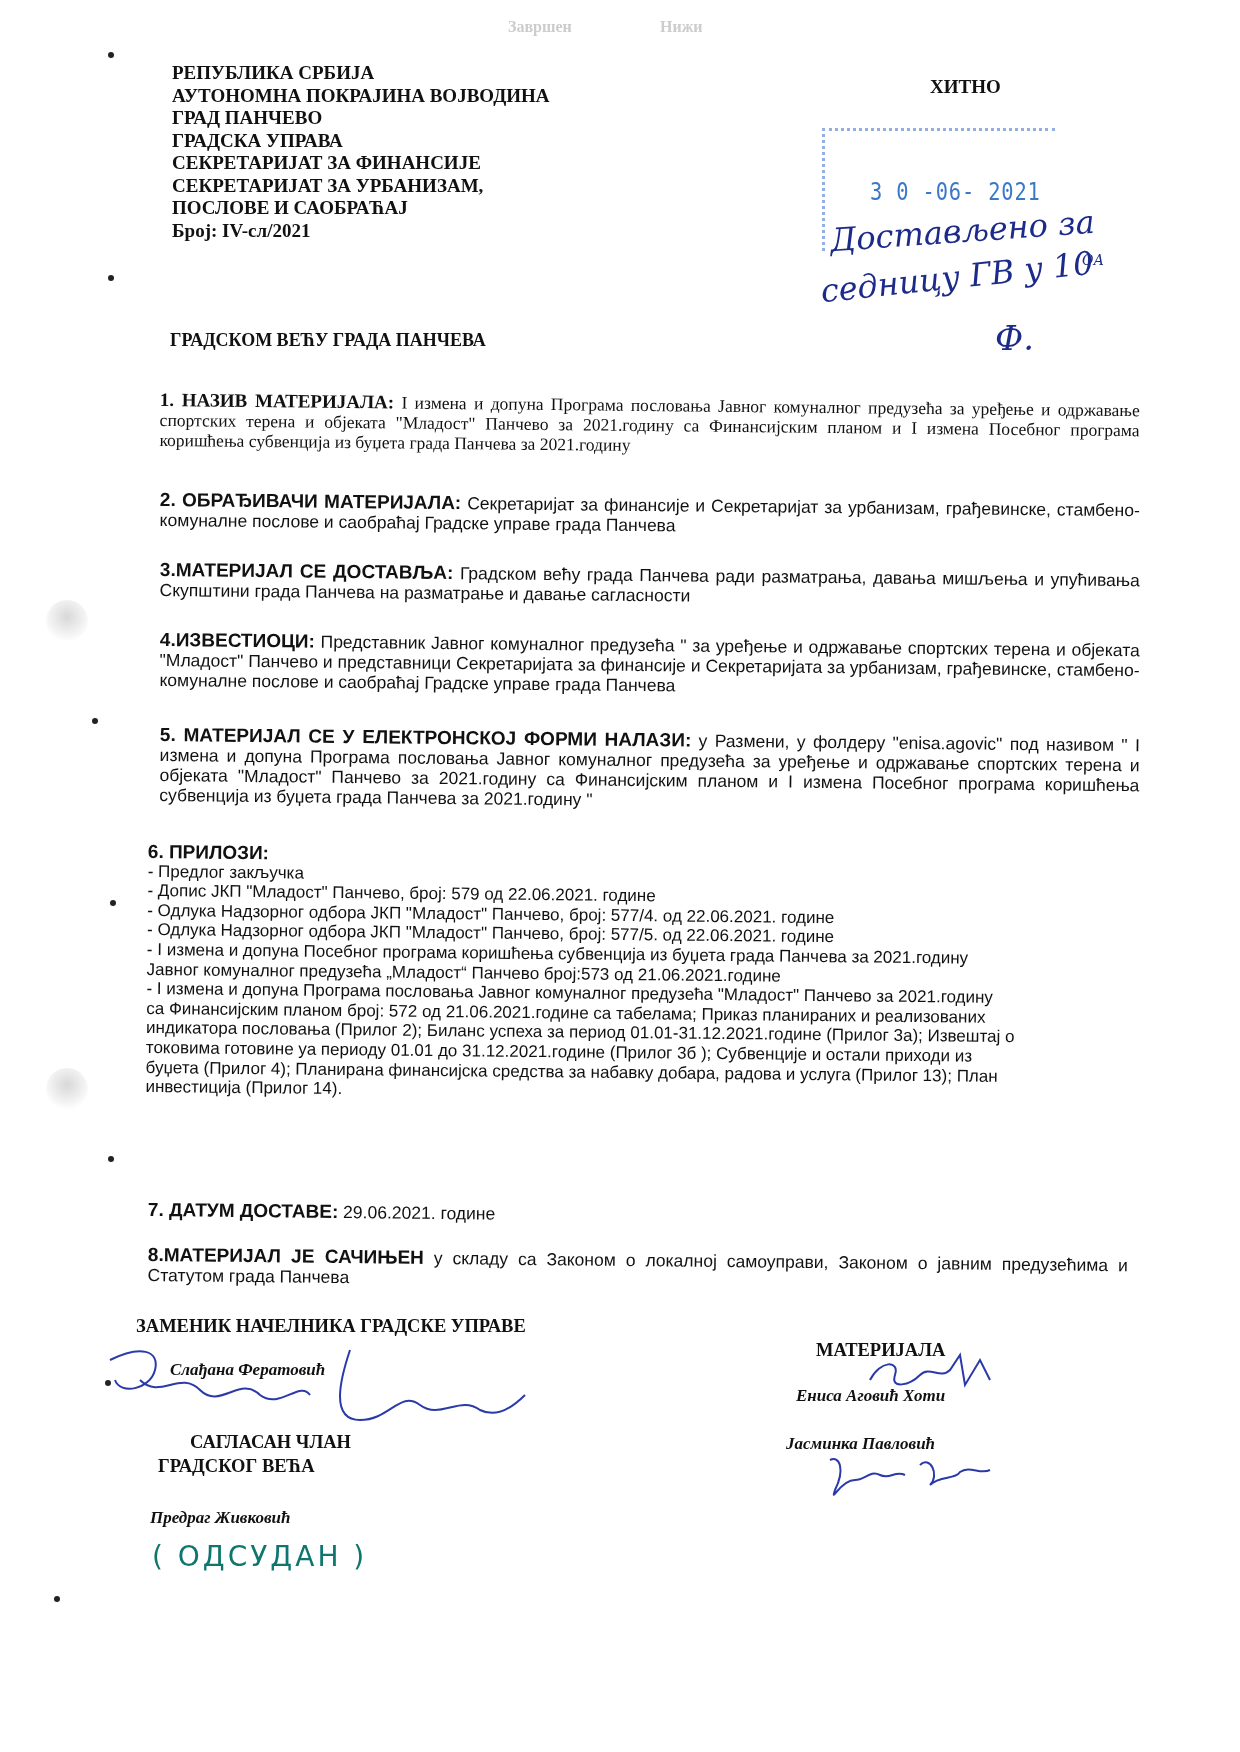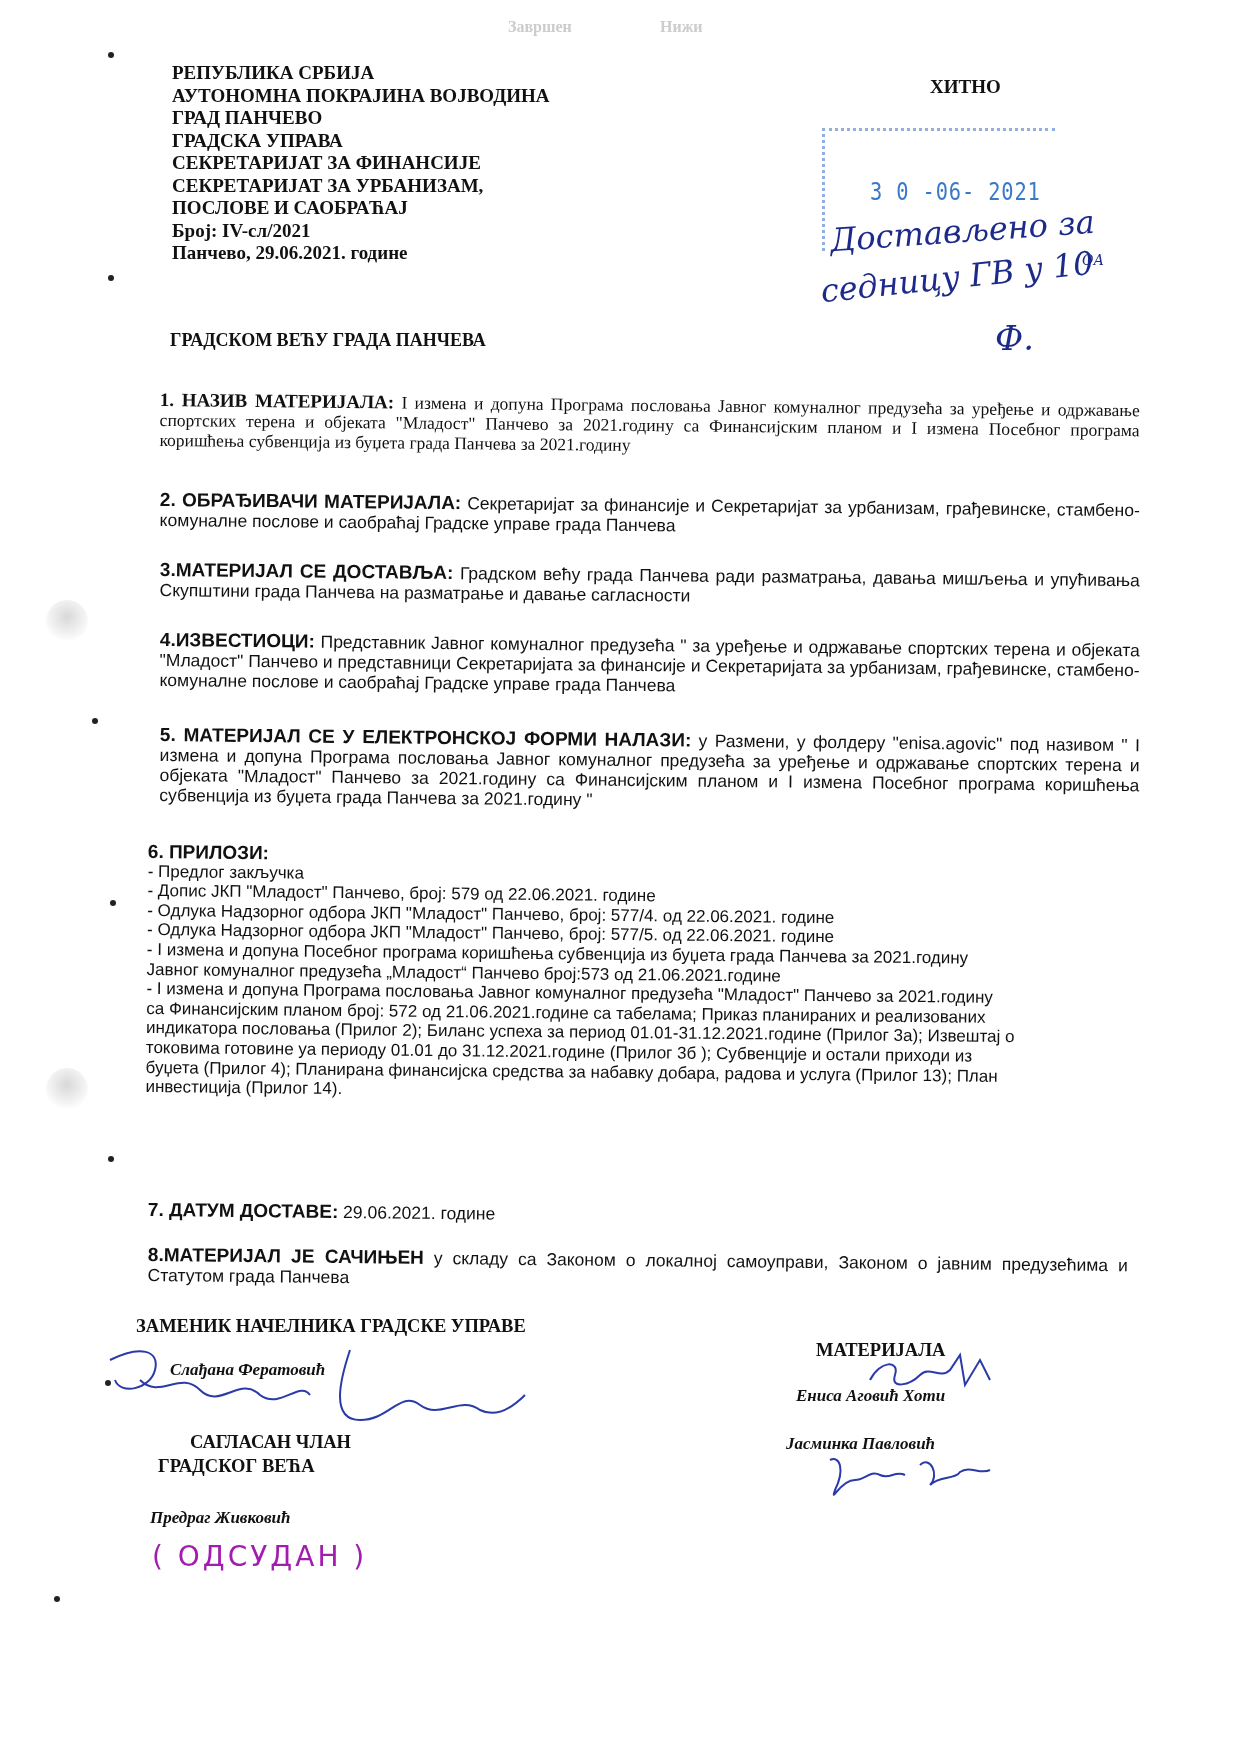--- a/index.html
+++ b/index.html
@@ -48,21 +48,20 @@
 
 <div class="abs hdr">
   <div>РЕПУБЛИКА СРБИЈА</div>
   <div>АУТОНОМНА ПОКРАЈИНА ВОЈВОДИНА</div>
   <div>ГРАД ПАНЧЕВО</div>
   <div>ГРАДСКА УПРАВА</div>
   <div>СЕКРЕТАРИЈАТ ЗА ФИНАНСИЈЕ</div>
   <div>СЕКРЕТАРИЈАТ ЗА УРБАНИЗАМ,</div>
   <div>ПОСЛОВЕ И САОБРАЋАЈ</div>
   <div>Број: IV-сл/2021</div>
-  <div>Панчево, 29.06.2021. године</div>
 </div>
 
 <div class="abs urgent">ХИТНО</div>
 
 <div class="abs stamp"></div>
 <div class="abs stamp-date">3 0 -06- 2021</div>
 <div class="abs hw" style="left:830px; top:212px; font-size:32px; transform:rotate(-4deg);">Достављено за</div>
 <div class="abs hw" style="left:820px; top:258px; font-size:32px; transform:rotate(-6deg);">седницу ГВ у 10</div>
 <div class="abs hw" style="left:1082px; top:252px; font-size:14px;">ОА</div>
 <div class="abs hw" style="left:995px; top:318px; font-size:34px;">Ф.</div>
@@ -117,21 +116,21 @@
 
 <div class="abs sig-title" style="left:136px; top:1316px;">ЗАМЕНИК НАЧЕЛНИКА ГРАДСКЕ УПРАВЕ</div>
 <div class="abs sig-name" style="left:170px; top:1360px;">Слађана Фератовић</div>
 <svg class="abs" style="left:100px; top:1340px;" width="430" height="100">
   <path d="M10 20 C40 5, 60 10, 55 30 C50 50, 20 55, 15 40 M40 40 C60 60, 80 30, 100 50 C120 70, 140 35, 160 55 C180 70, 200 40, 210 55" stroke="#2a3aa8" stroke-width="2" fill="none"></path>
   <path d="M250 10 C240 40, 230 80, 260 80 C290 80, 300 50, 320 65 C340 80, 360 55, 380 70 C400 80, 420 60, 425 55" stroke="#2a3aa8" stroke-width="2" fill="none"></path>
 </svg>
 <div class="abs sig-title" style="left:158px; top:1432px;margin-left:32px;">САГЛАСАН ЧЛАН</div>
 <div class="abs sig-title" style="left:158px; top:1456px;">ГРАДСКОГ ВЕЋА</div>
 <div class="abs sig-name" style="left:150px; top:1508px;">Предраг Живковић</div>
-<div class="abs" style="left:152px; top:1540px; font-family:'DejaVu Sans', sans-serif; font-size:28px; color:#a21caf; letter-spacing:3px;">( ОДСУДАН )</div>
+<div class="abs" style="left:152px; top:1540px; font-family:'DejaVu Sans', sans-serif; font-size:28px; color:#0f766e; letter-spacing:3px;">( ОДСУДАН )</div>
 
 <div class="abs sig-title" style="left:816px; top:1340px;">МАТЕРИЈАЛА</div>
 <svg class="abs" style="left:860px; top:1350px;" width="140" height="50">
   <path d="M10 30 C20 10, 40 10, 35 25 C30 40, 50 35, 60 25 C70 15, 80 30, 90 20 L100 5 L105 35 L120 10 L130 30" stroke="#2a3aa8" stroke-width="2" fill="none"></path>
 </svg>
 <div class="abs sig-name" style="left:796px; top:1386px;">Ениса Аговић Хоти</div>
 <div class="abs sig-name" style="left:786px; top:1434px;">Јасминка Павловић</div>
 <svg class="abs" style="left:810px; top:1450px;" width="190" height="60">
   <path d="M20 10 C30 5, 35 20, 25 40 C20 55, 30 30, 45 30 C55 30, 60 20, 70 25 C80 30, 85 20, 95 25 M110 15 C120 5, 130 25, 120 35 C130 25, 145 30, 150 22 C160 15, 170 25, 180 20" stroke="#2a3aa8" stroke-width="2" fill="none"></path>
 </svg>

